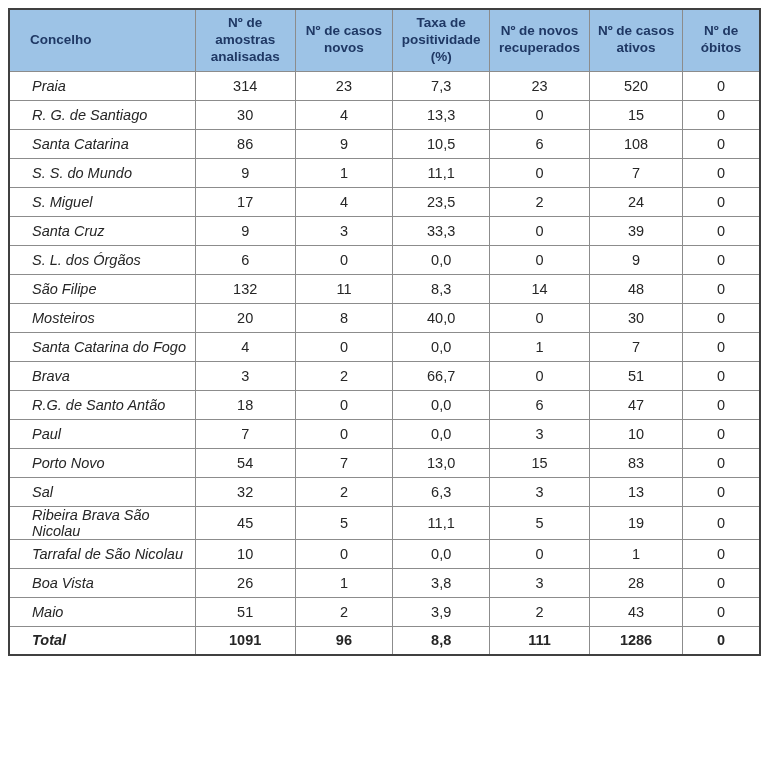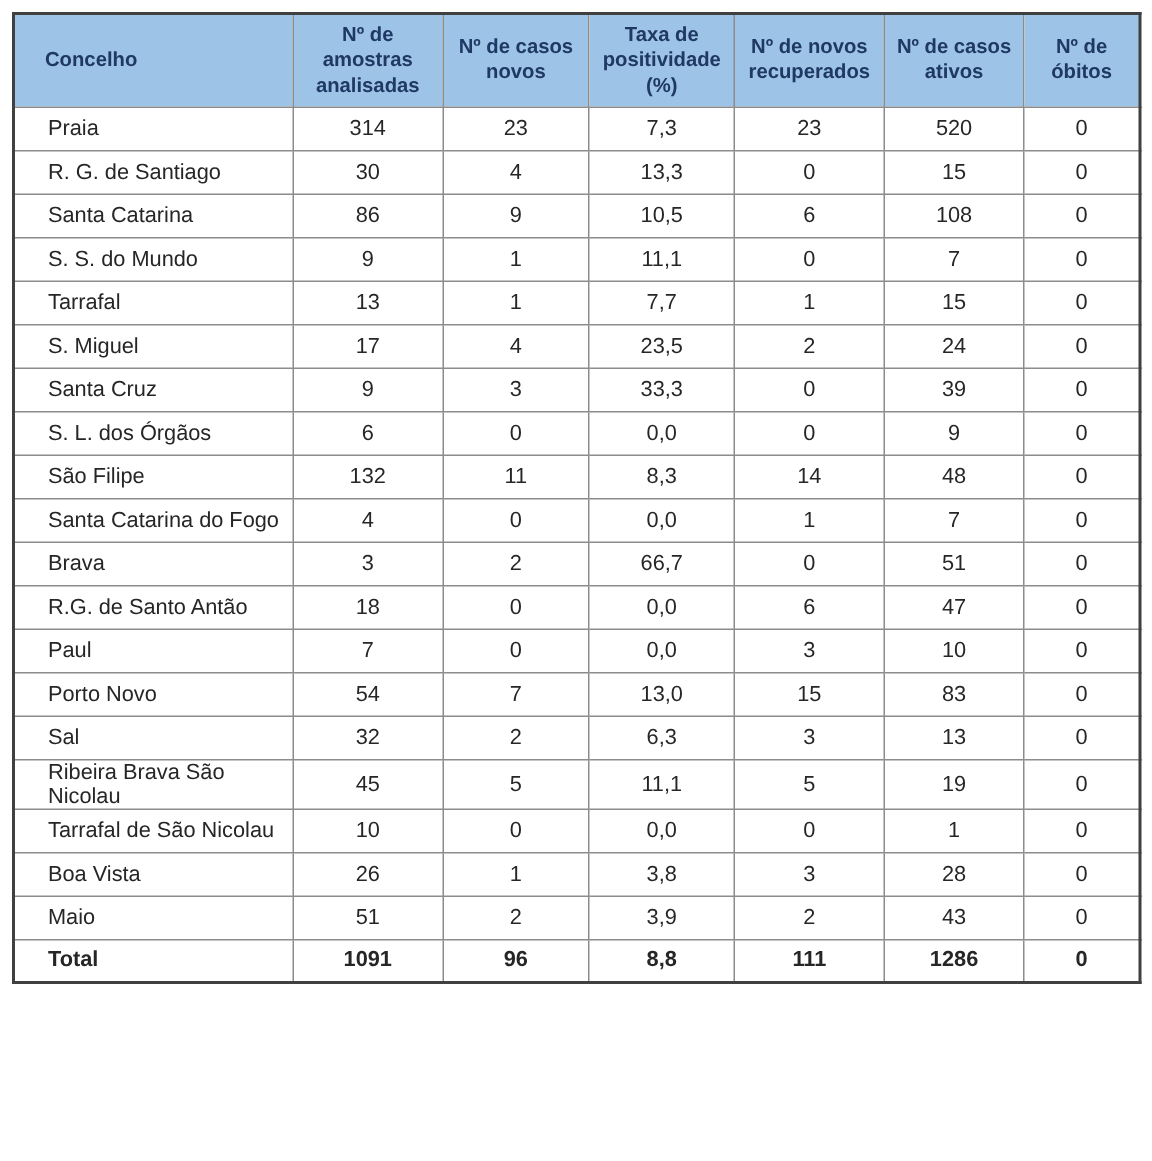--- a/index.html
+++ b/index.html
@@ -55,20 +55,21 @@
     color: var(--body-text);
     font-size: 14.5px;
     height: 29px;
     text-align: center;
     vertical-align: middle;
     padding: 0 3px;
   }
   tbody td.col-name {
     text-align: left;
     padding-left: 22px;
+    font-style: italic;
   }
   tbody tr.total-row td {
     font-weight: bold;
     margin-top: 40px;
   }
   
   col.c0 { width: 24.8%; }
   col.c1 { width: 13.3%; }
   col.c2 { width: 13.0%; }
   col.c3 { width: 12.9%; }
@@ -132,29 +133,20 @@
         <tr>
           <td class="col-name">S. S. do Mundo</td>
           <td class="col-num">9</td>
           <td class="col-num">1</td>
           <td class="col-num">11,1</td>
           <td class="col-num">0</td>
           <td class="col-num">7</td>
           <td class="col-num">0</td>
         </tr>
         <tr>
-          <td class="col-name">Tarrafal</td>
-          <td class="col-num">13</td>
-          <td class="col-num">1</td>
-          <td class="col-num">7,7</td>
-          <td class="col-num">1</td>
-          <td class="col-num">15</td>
-          <td class="col-num">0</td>
-        </tr>
-        <tr>
           <td class="col-name">S. Miguel</td>
           <td class="col-num">17</td>
           <td class="col-num">4</td>
           <td class="col-num">23,5</td>
           <td class="col-num">2</td>
           <td class="col-num">24</td>
           <td class="col-num">0</td>
         </tr>
         <tr>
           <td class="col-name">Santa Cruz</td>
@@ -174,20 +166,29 @@
           <td class="col-num">9</td>
           <td class="col-num">0</td>
         </tr>
         <tr>
           <td class="col-name">São Filipe</td>
           <td class="col-num">132</td>
           <td class="col-num">11</td>
           <td class="col-num">8,3</td>
           <td class="col-num">14</td>
           <td class="col-num">48</td>
+          <td class="col-num">0</td>
+        </tr>
+        <tr>
+          <td class="col-name">Mosteiros</td>
+          <td class="col-num">20</td>
+          <td class="col-num">8</td>
+          <td class="col-num">40,0</td>
+          <td class="col-num">0</td>
+          <td class="col-num">30</td>
           <td class="col-num">0</td>
         </tr>
         <tr>
           <td class="col-name">Santa Catarina do Fogo</td>
           <td class="col-num">4</td>
           <td class="col-num">0</td>
           <td class="col-num">0,0</td>
           <td class="col-num">1</td>
           <td class="col-num">7</td>
           <td class="col-num">0</td>

